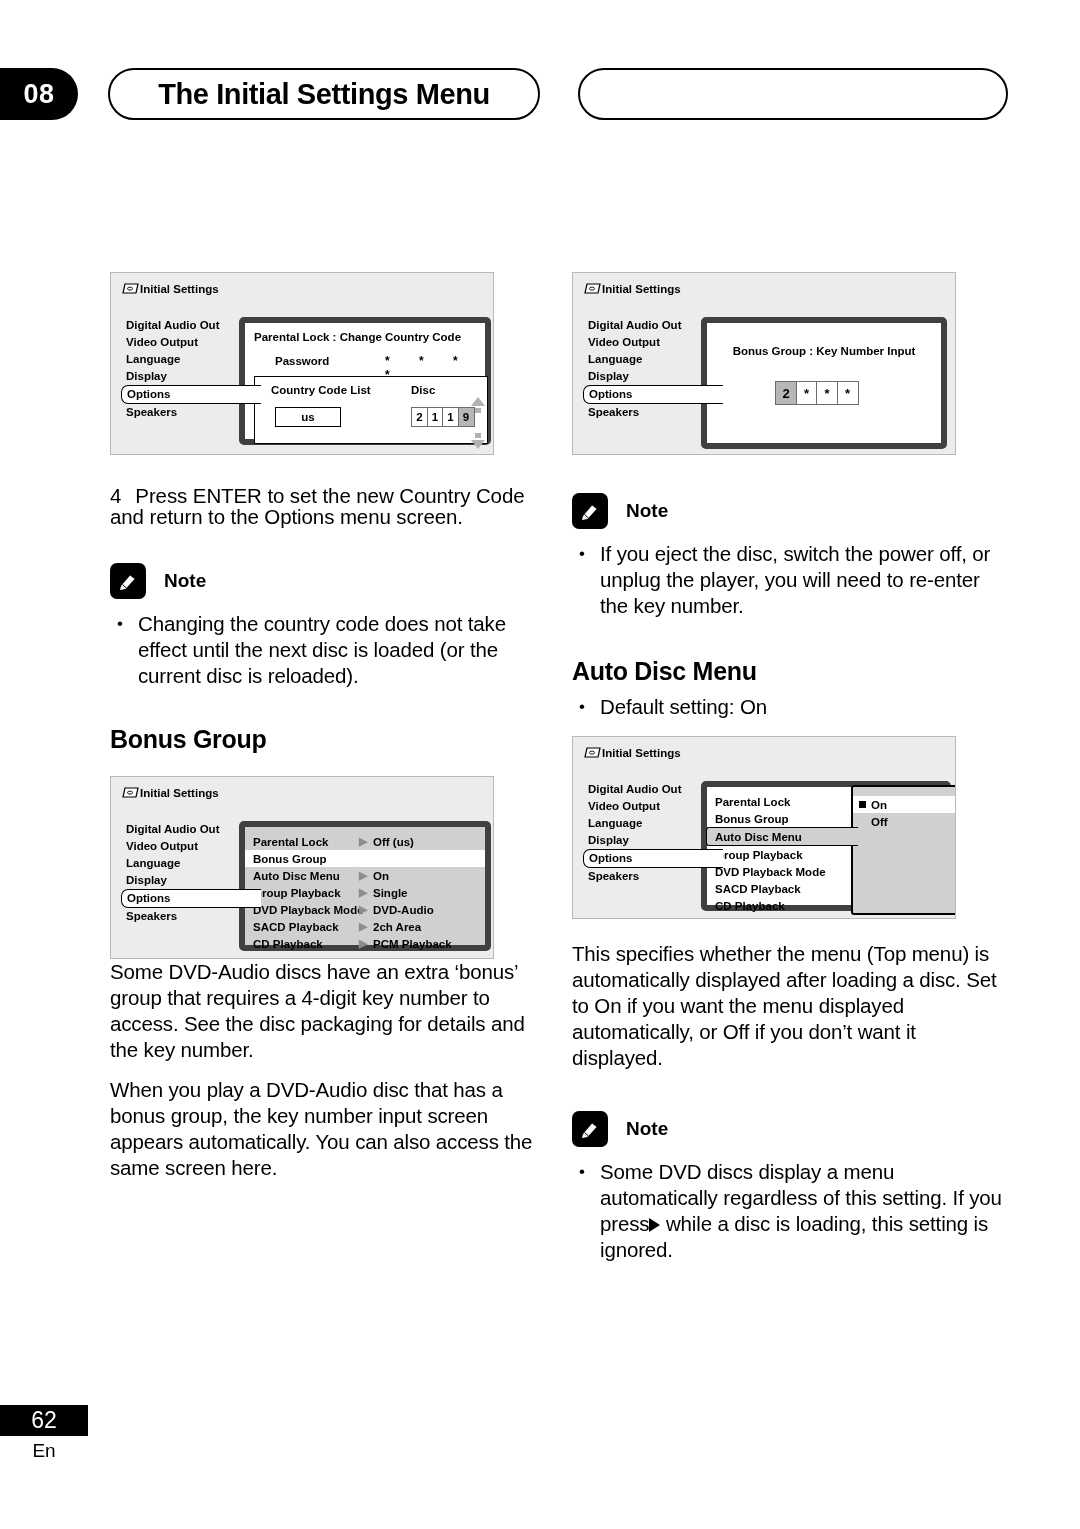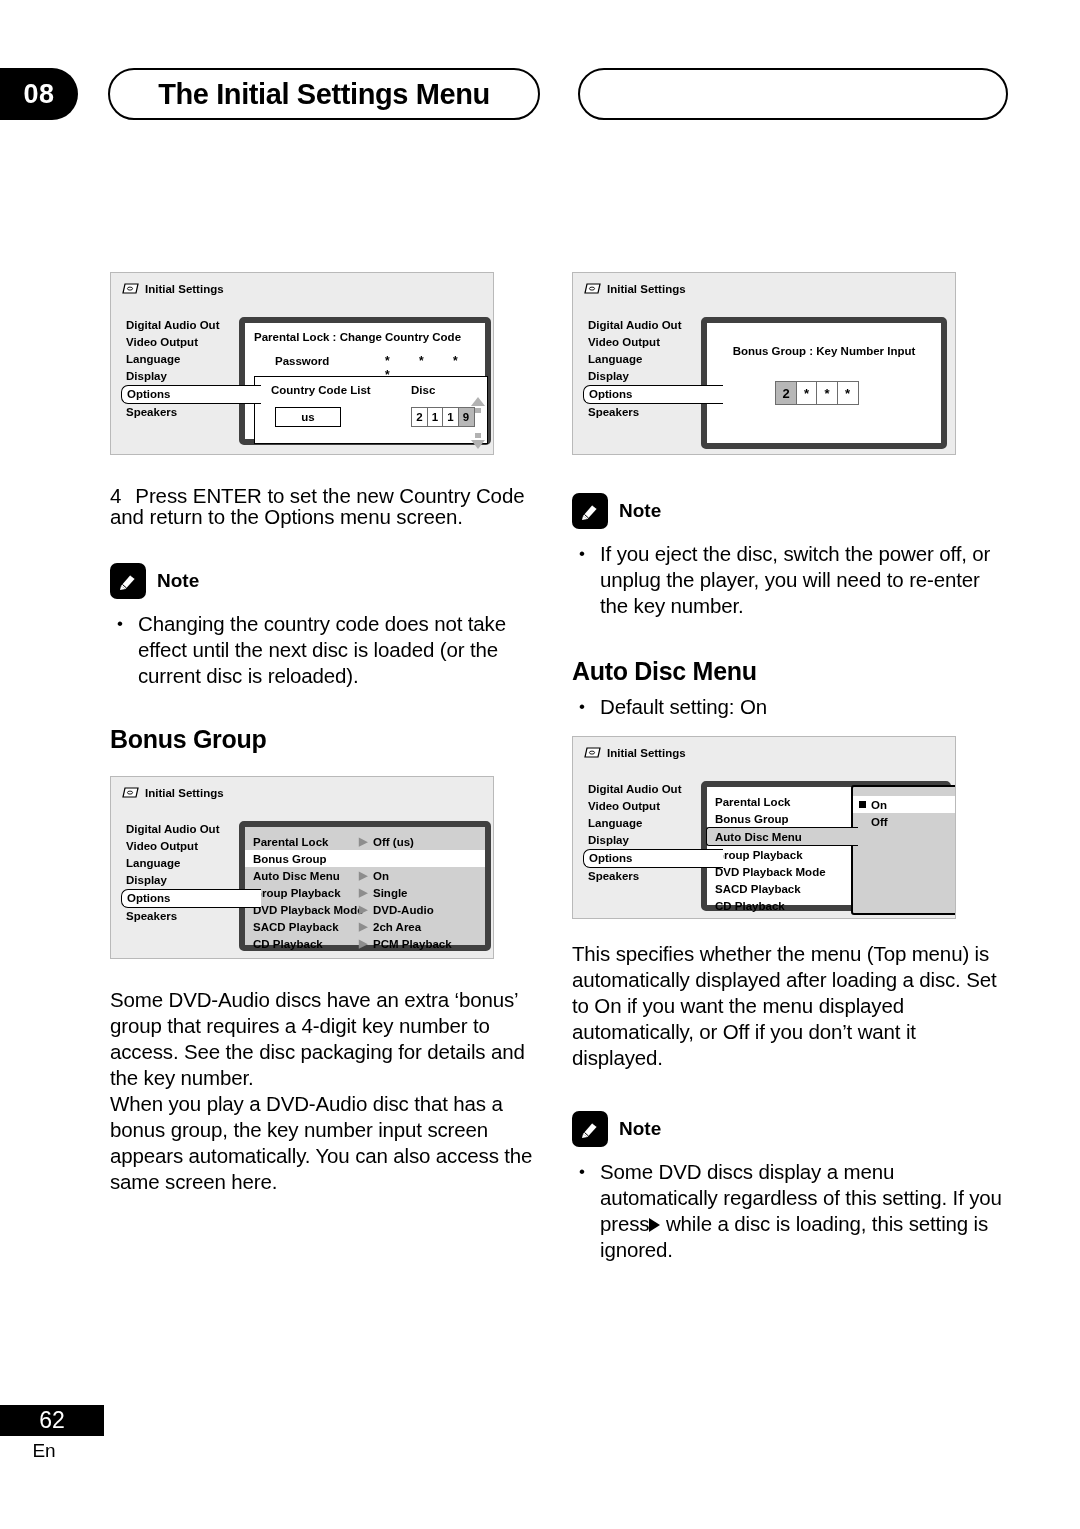--- a/index.html
+++ b/index.html
@@ -51,21 +51,21 @@
   .osd {
     position: relative;
     background: #ececec;
     border: 1px solid #b9b9b9;
     font-family: "Liberation Sans", sans-serif;
     color: #000;
     overflow: hidden;
   }
   .osd-head {
     position: absolute; left: 10px; top: 10px;
-    display: flex; align-items: center; gap: 5px;
+    display: flex; align-items: center; 
     font-size: 11.5px; font-weight: bold;
   }
   .disc-icon {
     width: 19px; height: 12px;
     position: relative;
   }
   .disc-icon svg { display: block; }
   .osd-sidebar {
     position: absolute; left: 12px; top: 44px;
     width: 132px;
@@ -231,21 +231,21 @@
   .para {
     font-size: 20.5px; line-height: 26px;
     margin: 0; letter-spacing: -0.15px;
   }
   .h2 {
     font-size: 25px; font-weight: bold;
     letter-spacing: -0.3px;
     margin: 0;
   }
   .note-head {
-    display: flex; align-items: center; gap: 11px;
+    display: flex; align-items: center; gap: 18px;
   }
   .note-icon {
     width: 36px; height: 36px; background: #000; border-radius: 7px;
     display: flex; align-items: center; justify-content: center;
   }
   .note-label { font-size: 19px; font-weight: bold; }
   .bullets { margin: 0; padding: 0; list-style: none; }
   .bullets li {
     position: relative;
     padding-left: 28px;
@@ -262,21 +262,21 @@
     width: 0; height: 0;
     border-left: 11px solid #000;
     border-top: 7px solid transparent;
     border-bottom: 7px solid transparent;
     vertical-align: -1px;
   }
 
   
   .footer { position: absolute; left: 0; top: 1405px; width: 200px; }
   .page-num {
-    width: 104px; height: 31px;
+    width: 88px; height: 31px;
     background: #000; color: #fff;
     font-size: 23px;
     display: flex; align-items: center; justify-content: center;
   }
   .page-lang {
     font-size: 19px;
     margin-top: 4px; text-align: center; width: 88px;
   }
 </style>
 </head>
@@ -408,22 +408,22 @@
         </div>
         <div class="opt-row">
           <span class="name">CD Playback</span>
           <span class="tri">▶</span>
           <span class="val">PCM Playback</span>
         </div>
       </div>
     </div>
   </div>
 
-  <p class="para" style="margin-top:28px">Some DVD-Audio discs have an extra ‘bonus’ group that requires a 4-digit key number to access. See the disc packaging for details and the key number.</p>
-  <p class="para" style="">When you play a DVD-Audio disc that has a bonus group, the key number input screen appears automatically. You can also access the same screen here.</p>
+  <p class="para" style="">Some DVD-Audio discs have an extra ‘bonus’ group that requires a 4-digit key number to access. See the disc packaging for details and the key number.</p>
+  <p class="para" style="margin-top:14px">When you play a DVD-Audio disc that has a bonus group, the key number input screen appears automatically. You can also access the same screen here.</p>
 </div>
 
 <div class="col-right">
 
   <div class="osd" id="screen2">
     <div class="osd-head">
       <span class="disc-icon">
         <svg width="19" height="12" viewBox="0 0 19 12">
             <path d="M4 1 L17 1 L15 10 L2 10 Z" fill="#fff" stroke="#000" stroke-width="1.2"></path>
             <ellipse cx="9" cy="5.6" rx="2.6" ry="1.5" fill="#fff" stroke="#000" stroke-width="0.9"></ellipse>

